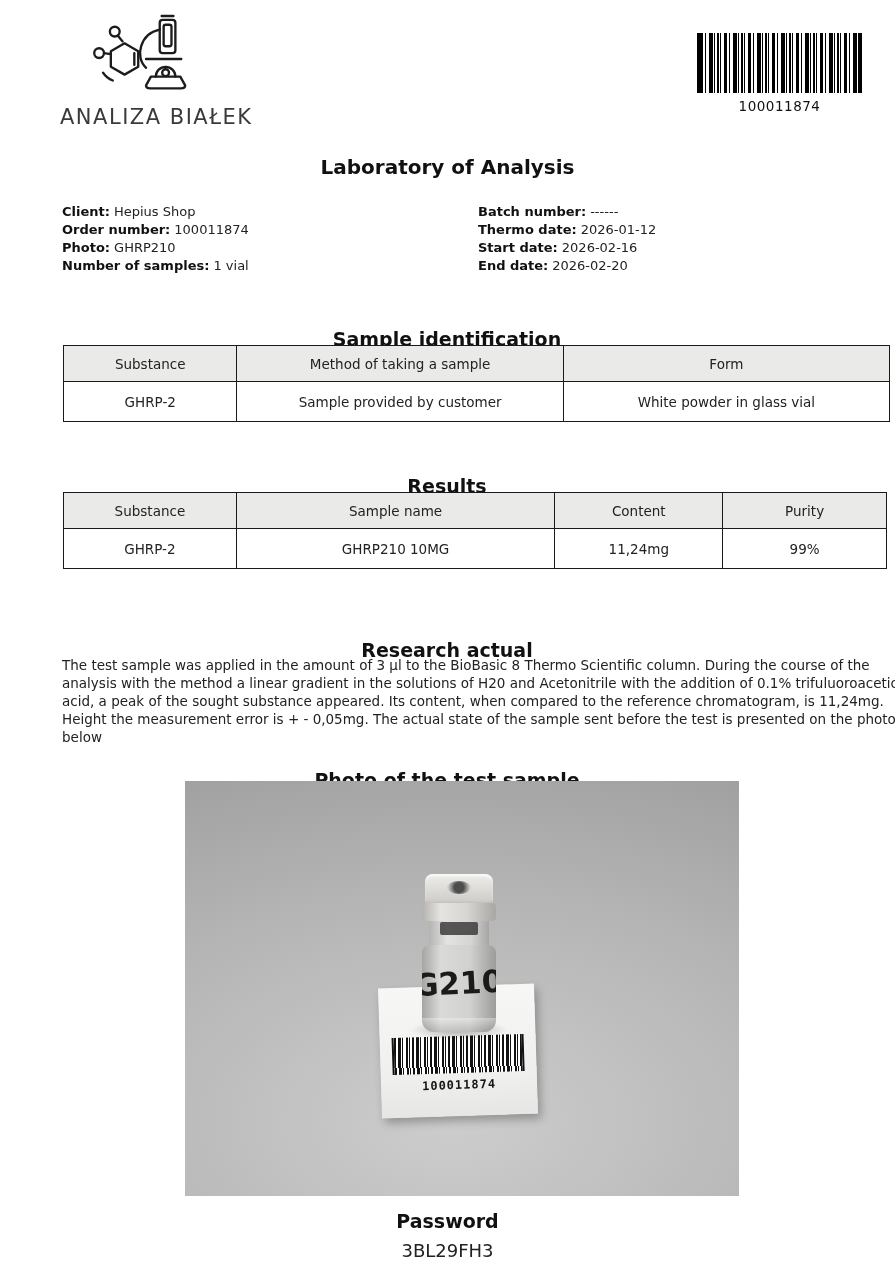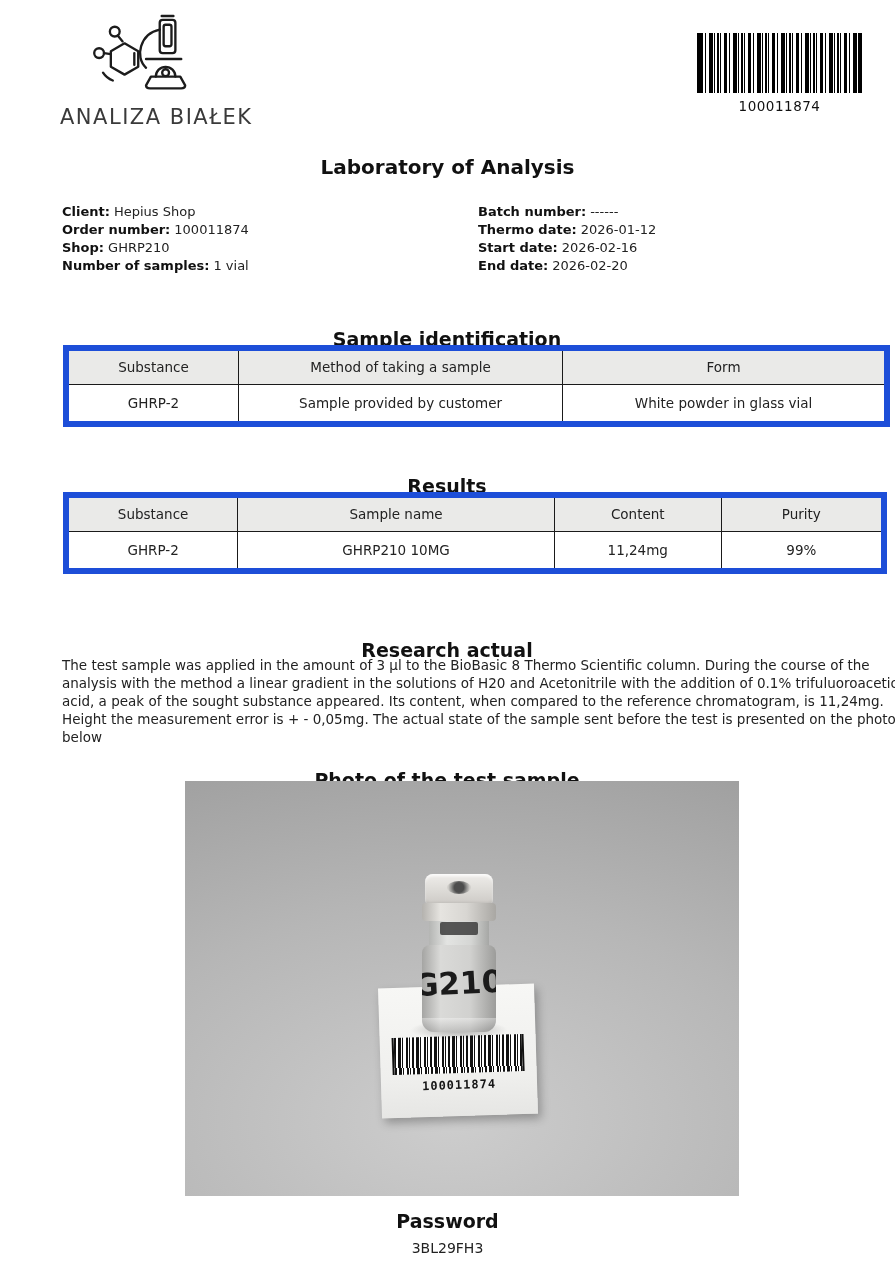--- a/index.html
+++ b/index.html
@@ -33,21 +33,21 @@
   .info-line .lbl { font-weight:bold; color:#111; margin-right:4px; }
 
   
   .sec-h { position:absolute; left:0; width:894px; text-align:center; font-size:19px; font-weight:bold; color:#111;margin-top:31px; }
   .h-sample { top:297px; }
   .h-results { top:444px; }
   .h-comment { top:608px; }
   .h-photo { top:738px; }
 
   
-  table.lab { position:absolute; left:63px; border-collapse:collapse; table-layout:fixed; border:6px solid #1d4ed8; background:#fff; }
+  table.lab { position:absolute; left:63px; border-collapse:collapse; table-layout:fixed; border:1px solid #1d4ed8; background:#fff; }
   table.lab th, table.lab td { border:1.5px solid #1a1a1a; text-align:center; vertical-align:middle; font-size:13.5px; color:#222; font-weight:normal; overflow:hidden; }
   table.lab th { background:#eaeae8; height:36px; }
   table.lab td { height:40px; }
   #table-sample { top:345px; width:827px; }
   #table-results { top:492px; width:824px; }
 
   
   .comment-text { position:absolute; left:62px; top:656px; width:858px; font-size:13.5px; line-height:18px; color:#222; }
 
   
@@ -83,21 +83,21 @@
     background:#3c3c3c; border-radius:2px; opacity:0.85; }
   .vial-body { position:absolute; top:71px; left:2px; width:74px; height:87px; border-radius:8px 8px 12px 12px; overflow:hidden;
     background:linear-gradient(90deg,#a5a5a3 0%, #dadad8 25%, #d1d1cf 65%, #9c9c9a 100%); }
   .vial-body::after { content:""; position:absolute; left:0; right:0; bottom:0; height:14px;
     background:linear-gradient(180deg, rgba(255,255,255,0.35), rgba(120,120,120,0.25)); }
   .vial-label-text { position:absolute; left:-9px; top:20px; font-size:31px; font-weight:bold; color:#1b1b1b;
     transform:rotate(-3deg); letter-spacing:0; white-space:nowrap; }
 
   
   .password-label { position:absolute; top:1210px; left:0; width:895px; text-align:center; font-size:19px; font-weight:bold; color:#111; }
-  .password-value { position:absolute; top:1240px; left:0; width:895px; text-align:center; font-size:14px; color:#222; }
+  .password-value { position:absolute; top:1240px; left:0; width:895px; text-align:center; font-size:18px; color:#222; }
 </style>
 </head>
 <body>
 
 <div class="page">
 
   <div class="logo-wrap">
     <svg viewBox="0 0 120 90" width="120" height="88" fill="none" stroke="#1c1c1c" stroke-width="2.4" stroke-linecap="round" stroke-linejoin="round">
 
       <path d="M36 30 L50 38 L50 54 L36 62 L22 54 L22 38 Z"></path>
@@ -123,21 +123,21 @@
   <div class="barcode-top">
     <div class="barcode-bars"></div>
     <div class="barcode-number">100011874</div>
   </div>
 
   <div class="doc-title">Laboratory of Analysis</div>
 
   <div class="info-col left">
     <div class="info-line"><span class="lbl">Client:</span><span>Hepius Shop</span></div>
     <div class="info-line"><span class="lbl">Order number:</span><span>100011874</span></div>
-    <div class="info-line"><span class="lbl">Shop:</span><span>GHRP210</span></div>
+    <div class="info-line"><span class="lbl">Photo:</span><span>GHRP210</span></div>
     <div class="info-line"><span class="lbl">Number of samples:</span><span>1 vial</span></div>
   </div>
   <div class="info-col right">
     <div class="info-line"><span class="lbl">Batch number:</span><span>------</span></div>
     <div class="info-line"><span class="lbl">Thermo date:</span><span>2026-01-12</span></div>
     <div class="info-line"><span class="lbl">Start date:</span><span>2026-02-16</span></div>
     <div class="info-line"><span class="lbl">End date:</span><span>2026-02-20</span></div>
   </div>
 
   <div class="sec-h h-sample">Sample identification</div>

